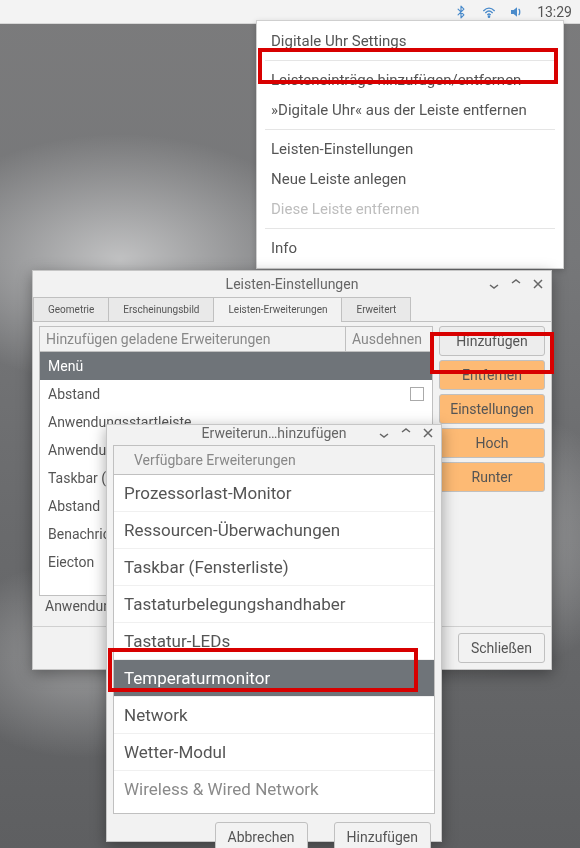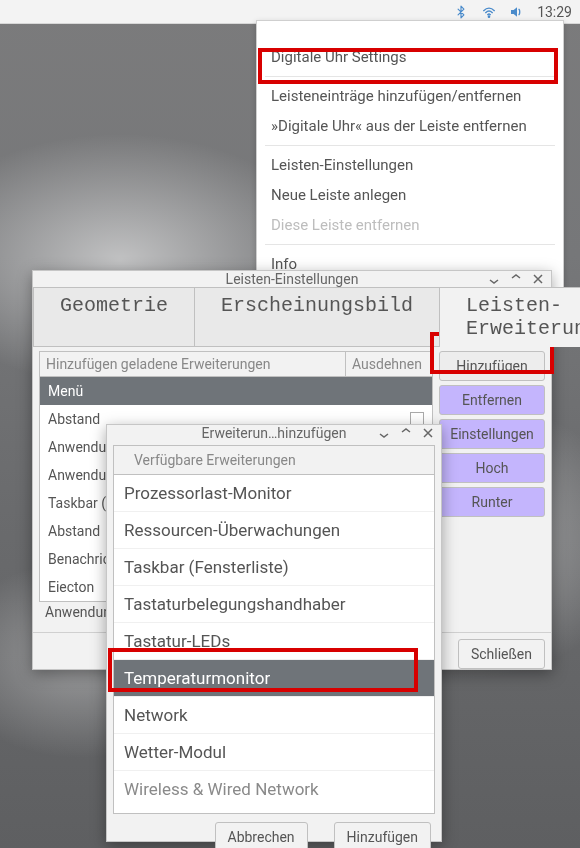--- a/index.html
+++ b/index.html
@@ -23,21 +23,21 @@
     display: flex; justify-content: flex-end; align-items: center;
     padding: 4px 8px; color: #4a8bcb; gap: 12px;
   }
   .top-panel .tray-icon { width: 16px; height: 16px; display:flex; align-items:center; justify-content:center; color:#4a8bcb; }
   .top-panel .clock { color:#555; font-size:14px; }
 
   
   .ctx-menu {
     position: absolute; top: 20px; left: 256px; width: 308px;
     background:#fff; border:1px solid #cfcfcf; box-shadow:0 2px 6px rgba(0,0,0,0.18);
-    padding:21px 0;
+    padding:5px 0;
   }
   .ctx-item {
     padding:6px 14px; font-size:15px; color:#555; white-space:nowrap;
   }
   .ctx-item.disabled { color:#bdbdbd; }
   .ctx-sep { height:1px; background:#e5e5e5; margin:4px 8px; }
 
   
   .hi-red { position:absolute; border:4px solid #d80000; pointer-events:none; }
 
@@ -52,38 +52,38 @@
     background:#f2f2f2; position:relative; font-size:14px; color:#666;
   }
   .title-buttons { position:absolute; right:4px; top:0; height:100%; display:flex; align-items:center; gap:4px; }
   .title-btn {
     width:18px; height:18px; display:flex; align-items:center; justify-content:center;
     color:#666; cursor:default;
   }
 
   
   .tabs { display:flex; border-bottom:1px solid #c0c0c0; background:#f2f2f2; }
-  .tab { padding:6px 26px; font-size:20px; color:#555; border:1px solid #c0c0c0; border-bottom:none; background:#e9e9e9; margin-right:-1px;font-family:Liberation Mono, monospace;}
+  .tab { padding:6px 14px; font-size:10px; color:#555; border:1px solid #c0c0c0; border-bottom:none; background:#e9e9e9; margin-right:-1px;}
   .tab.active { background:#f2f2f2; position:relative; z-index:2; }
   .tab.active::after{content:"";position:absolute;left:0;right:0;bottom:-1px;height:1px;background:#f2f2f2;}
 
   
   .panel-body { display:flex; padding:4px 6px 6px 6px; gap:6px; flex:1; }
   .list-col { flex:1; display:flex; flex-direction:column; }
   .list-head-row { display:flex; border:1px solid #c0c0c0; background:#f2f2f2;}
   .list-head-row .colh { padding:4px 6px; color:#888; font-size:14px;}
   .list-head-row .colh:first-child{ flex:1; border-right:1px solid #c0c0c0;}
   .list-head-row .colh:last-child{ width:86px;}
   .list-box { flex:1; border:1px solid #c0c0c0; border-top:none; background:#fff; overflow:hidden; position:relative;}
   .list-row { padding:6px 8px; font-size:14px; color:#555; display:flex; align-items:center;}
   .list-row.sel { background:#6f7479; color:#fff;}
   .chk { margin-left:auto; width:14px; height:14px; border:1px solid #aaa; background:#fff;}
   .btn-col { width:106px; display:flex; flex-direction:column; gap:4px;}
   .btn {
-    padding:6px 8px; text-align:center; font-size:14px; color:#555; background:#c4b5fd;
+    padding:6px 8px; text-align:center; font-size:14px; color:#555; background:#fdba74;
     border:1px solid #c0c0c0; border-radius:3px;
   }
   .btn.raised { background:#ededed; }
 
   .bottom-bar { display:flex; justify-content:flex-end; padding:6px; border-top:1px solid #d0d0d0;}
   .bottom-btn { padding:6px 12px; font-size:14px; border:1px solid #c0c0c0; background:#f2f2f2; border-radius:3px; margin-left:20px;}
 
   .side-label-row { padding:2px 6px 6px 6px; color:#555;}
 
   

